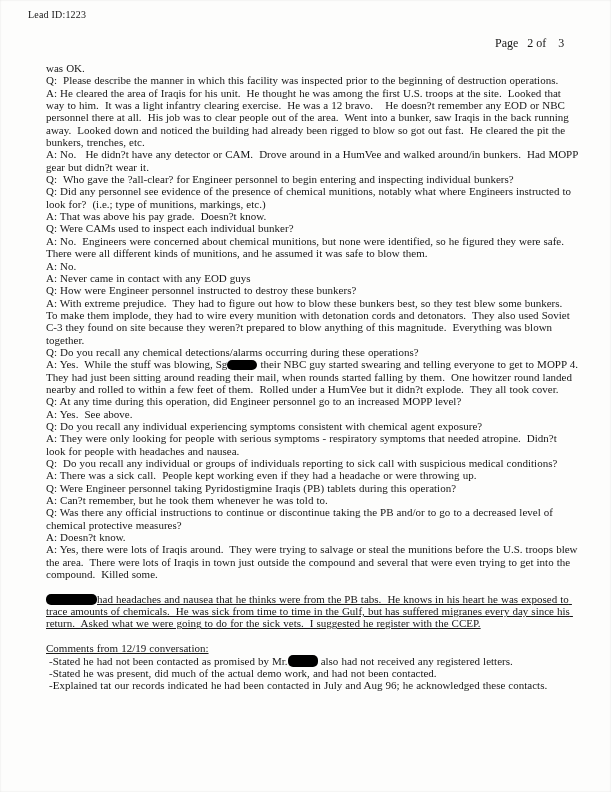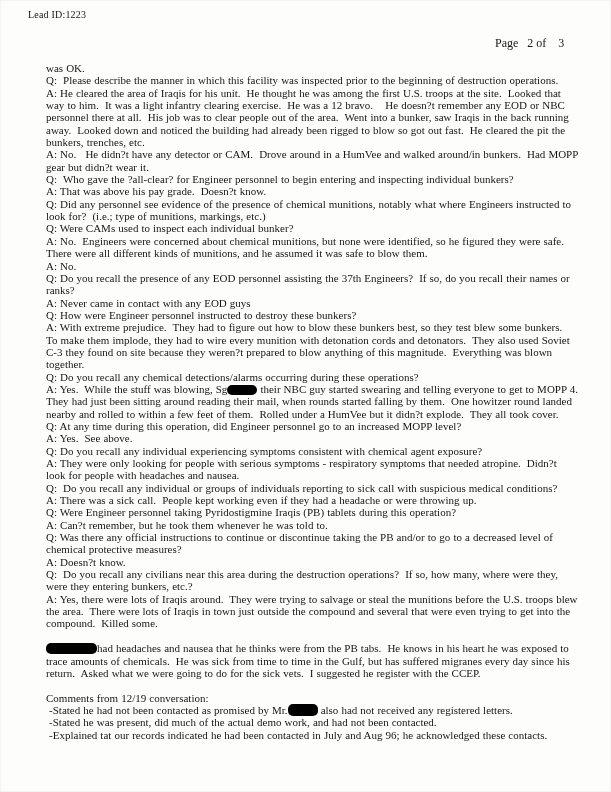--- a/index.html
+++ b/index.html
@@ -35,62 +35,60 @@
     top: 62px;
     width: 532px;
     font-size: 11px;
     line-height: 12.35px;
     word-spacing: 0.3px;
   }
   .para {
     margin: 0;
     white-space: pre-wrap;
   }
-  .para.gap { margin-top: 12.35px; }
+  .para.gap { margin-top: 12.35px; text-decoration: underline; }
   .redaction {
     display: inline-block;
     background: #000;
     border-radius: 5px;
     vertical-align: -2px;
   }
 </style>
 </head>
 <body>
 
 <div class="page">
   <span class="lead-id">Lead ID:1223</span>
   <span class="page-num">Page   2 of    3</span>
   <div class="doc-body">
       <p class="para"><span>was OK.</span></p>
       <p class="para"><span>Q:  Please describe the manner in which this facility was inspected prior to the beginning of destruction operations.</span></p>
       <p class="para"><span>A: He cleared the area of Iraqis for his unit.  He thought he was among the first U.S. troops at the site.  Looked that way to him.  It was a light infantry clearing exercise.  He was a 12 bravo.    He doesn?t remember any EOD or NBC personnel there at all.  His job was to clear people out of the area.  Went into a bunker, saw Iraqis in the back running away.  Looked down and noticed the building had already been rigged to blow so got out fast.  He cleared the pit the bunkers, trenches, etc.</span></p>
       <p class="para"><span>A: No.   He didn?t have any detector or CAM.  Drove around in a HumVee and walked around/in bunkers.  Had MOPP gear but didn?t wear it.</span></p>
       <p class="para"><span>Q:  Who gave the ?all-clear? for Engineer personnel to begin entering and inspecting individual bunkers?</span></p>
+      <p class="para"><span>Q: Did any personnel see evidence of the presence of chemical munitions, notably what where Engineers instructed to look for?  (i.e.; type of munitions, markings, etc.)</span></p>
       <p class="para"><span>A: That was above his pay grade.  Doesn?t know.</span></p>
-      <p class="para"><span>Q: Did any personnel see evidence of the presence of chemical munitions, notably what where Engineers instructed to look for?  (i.e.; type of munitions, markings, etc.)</span></p>
       <p class="para"><span>Q: Were CAMs used to inspect each individual bunker?</span></p>
       <p class="para"><span>A: No.  Engineers were concerned about chemical munitions, but none were identified, so he figured they were safe.  There were all different kinds of munitions, and he assumed it was safe to blow them.</span></p>
       <p class="para"><span>A: No.</span></p>
-      <p class="para"><span>Q: Do you recall the presence of any EOD personnel assisting the 37th Engineers?  If so, do you recall their names or ranks?</span></p>
       <p class="para"><span>A: Never came in contact with any EOD guys</span></p>
       <p class="para"><span>Q: How were Engineer personnel instructed to destroy these bunkers?</span></p>
       <p class="para"><span>A: With extreme prejudice.  They had to figure out how to blow these bunkers best, so they test blew some bunkers.  To make them implode, they had to wire every munition with detonation cords and detonators.  They also used Soviet C-3 they found on site because they weren?t prepared to blow anything of this magnitude.  Everything was blown together.</span></p>
       <p class="para"><span>Q: Do you recall any chemical detections/alarms occurring during these operations?</span></p>
       <p class="para"><span>A: Yes.  While the stuff was blowing, Sg</span><span class="redaction" style="width: 30px; height: 10px;"></span><span> their NBC guy started swearing and telling everyone to get to MOPP 4.  They had just been sitting around reading their mail, when rounds started falling by them.  One howitzer round landed nearby and rolled to within a few feet of them.  Rolled under a HumVee but it didn?t explode.  They all took cover.</span></p>
       <p class="para"><span>Q: At any time during this operation, did Engineer personnel go to an increased MOPP level?</span></p>
       <p class="para"><span>A: Yes.  See above.</span></p>
       <p class="para"><span>Q: Do you recall any individual experiencing symptoms consistent with chemical agent exposure?</span></p>
       <p class="para"><span>A: They were only looking for people with serious symptoms - respiratory symptoms that needed atropine.  Didn?t look for people with headaches and nausea.</span></p>
       <p class="para"><span>Q:  Do you recall any individual or groups of individuals reporting to sick call with suspicious medical conditions?</span></p>
       <p class="para"><span>A: There was a sick call.  People kept working even if they had a headache or were throwing up.</span></p>
       <p class="para"><span>Q: Were Engineer personnel taking Pyridostigmine Iraqis (PB) tablets during this operation?</span></p>
       <p class="para"><span>A: Can?t remember, but he took them whenever he was told to.</span></p>
       <p class="para"><span>Q: Was there any official instructions to continue or discontinue taking the PB and/or to go to a decreased level of chemical protective measures?</span></p>
       <p class="para"><span>A: Doesn?t know.</span></p>
-      <p class="para"><span>Q:  Do you recall any civilians near this area during the destruction operations?  If so, how many, where were they, were they entering bunkers, etc.?</span></p>
       <p class="para"><span>A: Yes, there were lots of Iraqis around.  They were trying to salvage or steal the munitions before the U.S. troops blew the area.  There were lots of Iraqis in town just outside the compound and several that were even trying to get into the compound.  Killed some.</span></p>
       <p class="para gap"><span class="redaction" style="width: 51px; height: 11px;"></span><span>had headaches and nausea that he thinks were from the PB tabs.  He knows in his heart he was exposed to trace amounts of chemicals.  He was sick from time to time in the Gulf, but has suffered migranes every day since his return.  Asked what we were going to do for the sick vets.  I suggested he register with the CCEP.</span></p>
       <p class="para gap"><span>Comments from 12/19 conversation:</span></p>
       <p class="para"><span> -Stated he had not been contacted as promised by Mr.</span><span class="redaction" style="width: 30px; height: 12px;"></span><span> also had not received any registered letters.</span></p>
       <p class="para"><span> -Stated he was present, did much of the actual demo work, and had not been contacted.</span></p>
       <p class="para"><span> -Explained tat our records indicated he had been contacted in July and Aug 96; he acknowledged these contacts.</span></p>
     </div>
 </div>
 
 </body></html>

